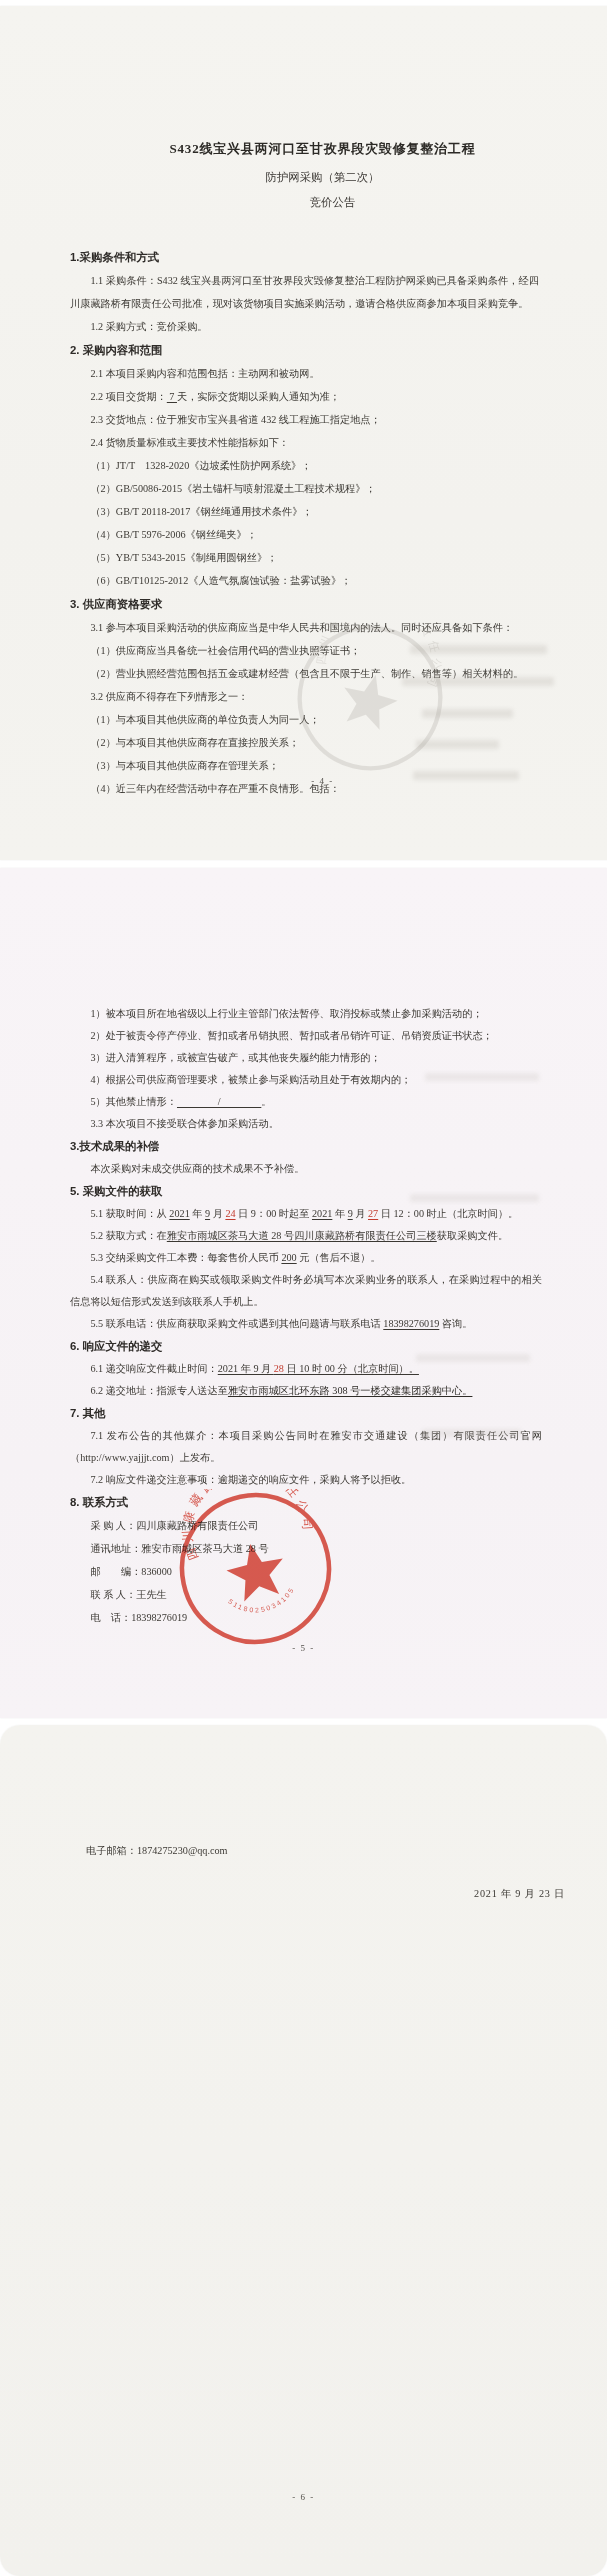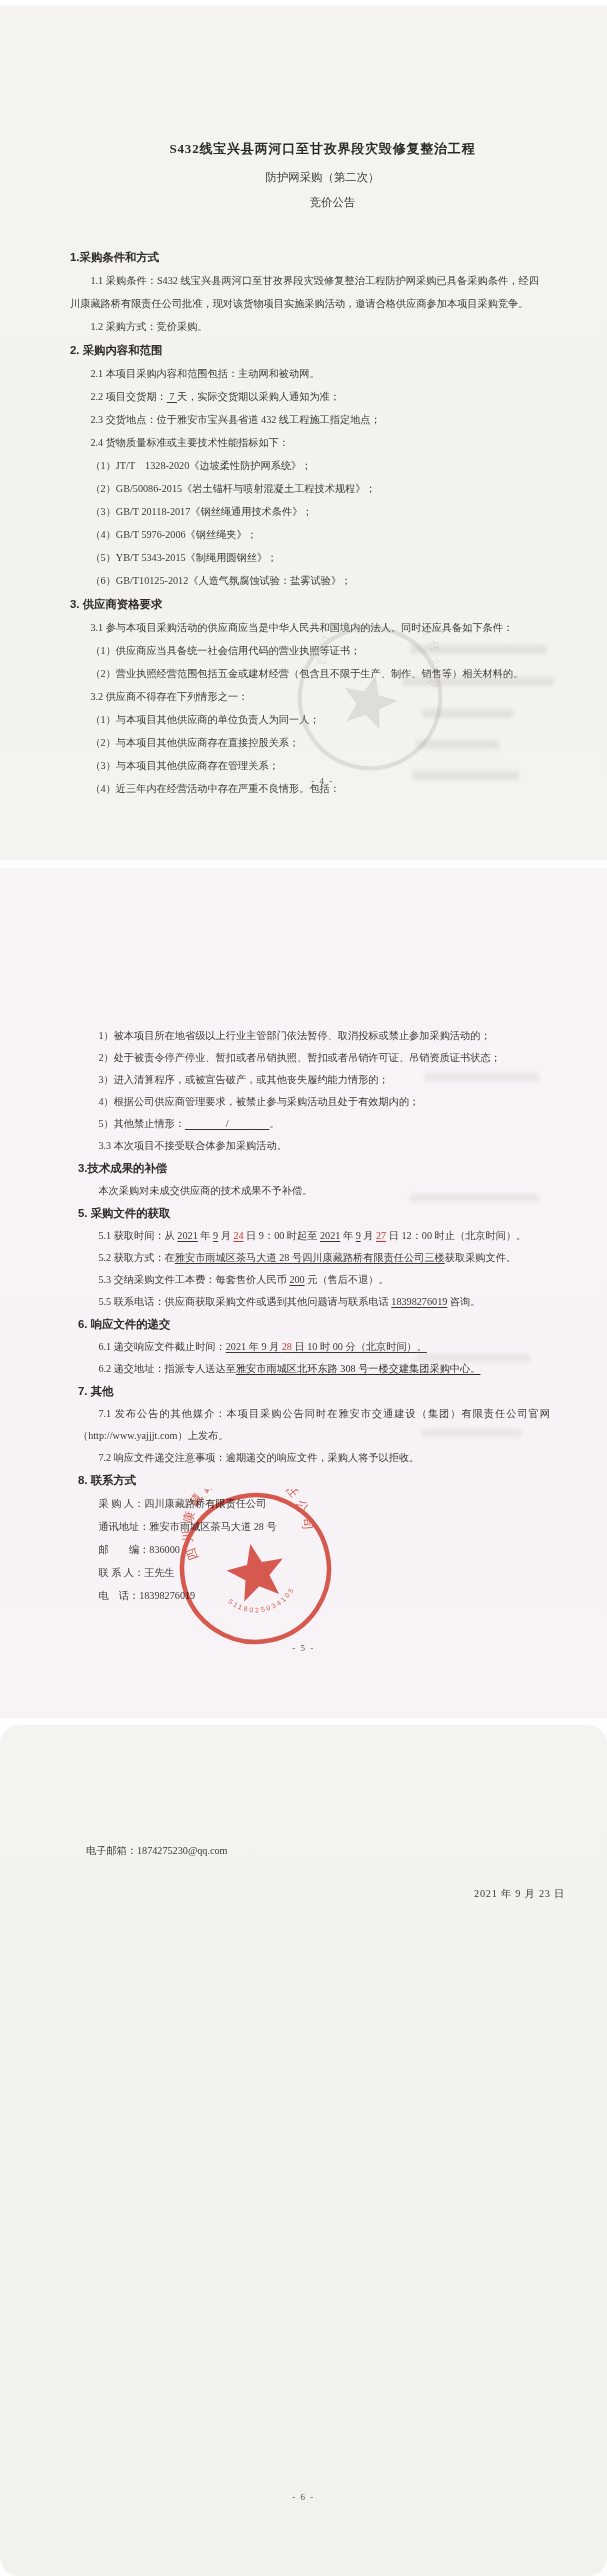--- a/index.html
+++ b/index.html
@@ -9,21 +9,21 @@
   .page1{top:6px;height:854px;background:linear-gradient(180deg,#f5f4f0 0%,#f3f2ee 60%,#f4f3ef 100%);padding-left:38px;}
   .page2{top:868px;height:850px;background:linear-gradient(180deg,#f8f4f7 0%,#f6f2f5 70%,#f7f3f6 100%);}
   .page3{top:1725px;height:851px;background:linear-gradient(180deg,#f4f3ef 0%,#f2f1ed 100%);border-radius:20px;}
 
   .title-block{position:absolute;top:134px;left:0;width:100%;text-align:center;}
   .doc-title{font:bold 13px/18px "Liberation Serif","DejaVu Serif",serif;color:#2c2a26;letter-spacing:0.8px;}
   .doc-sub{font:11.4px/16.7px "Liberation Sans","DejaVu Sans",sans-serif;color:#3a3733;margin-top:10.6px;}
   .doc-sub2{font:11.4px/16.7px "Liberation Sans","DejaVu Sans",sans-serif;color:#3a3733;margin-top:8.3px;margin-left:20px;}
 
   .body1{position:absolute;top:219px;left:70px;width:469px;margin-top:20px;}
-  .body2{position:absolute;top:135px;left:78px;width:472px;margin-top:22px;}
+  .body2{position:absolute;top:135px;left:70px;width:472px;}
 
   .ln{font:10.2px/23px "Liberation Serif","DejaVu Serif",serif;color:#3b3833;text-align:justify;}
   .body2 .ln{line-height:22px;}
   .ind{text-indent:2em;}
   .hd{font:bold 11.4px/24px "Liberation Sans","DejaVu Sans",sans-serif;color:#2e2b28;text-align:left;}
   .body2 .hd{line-height:23px;}
   .u{text-decoration:underline;text-underline-offset:2.3px;}
   .red{color:#c23b2e;}
   .b{font-weight:normal;color:#2f2c28;}
 
@@ -111,20 +111,21 @@
       <div class="ln ind">3）进入清算程序，或被宣告破产，或其他丧失履约能力情形的；</div>
       <div class="ln ind">4）根据公司供应商管理要求，被禁止参与采购活动且处于有效期内的；</div>
       <div class="ln ind"><span>5）其他禁止情形：</span><span class="u">　　　　/　　　　</span><span>。</span></div>
       <div class="ln ind">3.3 本次项目不接受联合体参加采购活动。</div>
       <div class="hd">3.技术成果的补偿</div>
       <div class="ln ind">本次采购对未成交供应商的技术成果不予补偿。</div>
       <div class="hd">5. 采购文件的获取</div>
       <div class="ln ind"><span>5.1 获取时间：从 </span><span class="u">2021</span><span> 年 </span><span class="u">9</span><span> 月 </span><span class="u red">24</span><span> 日 9：00 时起至 </span><span class="u">2021</span><span> 年 </span><span class="u">9</span><span> 月 </span><span class="u red">27</span><span> 日 12：00 时止（北京时间）。</span></div>
       <div class="ln ind"><span>5.2 获取方式：在</span><span class="u">雅安市雨城区茶马大道 28 号四川康藏路桥有限责任公司三楼</span><span>获取采购文件。</span></div>
       <div class="ln ind"><span>5.3 交纳采购文件工本费：每套售价人民币 </span><span class="u">200</span><span> 元（售后不退）。</span></div>
+      <div class="ln ind">5.4 联系人：供应商在购买或领取采购文件时务必填写本次采购业务的联系人，在采购过程中的相关信息将以短信形式发送到该联系人手机上。</div>
       <div class="ln ind"><span>5.5 联系电话：供应商获取采购文件或遇到其他问题请与联系电话 </span><span class="u">18398276019</span><span> 咨询。</span></div>
       <div class="hd">6. 响应文件的递交</div>
       <div class="ln ind"><span>6.1 递交响应文件截止时间：</span><span class="u"><span>2021 年 9 月 </span><span class="red">28</span><span> 日 10 时 00 分（北京时间）。</span></span></div>
       <div class="ln ind"><span>6.2 递交地址：指派专人送达至</span><span class="u b">雅安市雨城区北环东路 308 号一楼交建集团采购中心。</span></div>
       <div class="hd">7. 其他</div>
       <div class="ln ind">7.1 发布公告的其他媒介：本项目采购公告同时在雅安市交通建设（集团）有限责任公司官网（http://www.yajjjt.com）上发布。</div>
       <div class="ln ind">7.2 响应文件递交注意事项：逾期递交的响应文件，采购人将予以拒收。</div>
       <div class="hd">8. 联系方式</div>
       <div class="contact">
         <div class="ln ind">采 购 人：四川康藏路桥有限责任公司</div>

